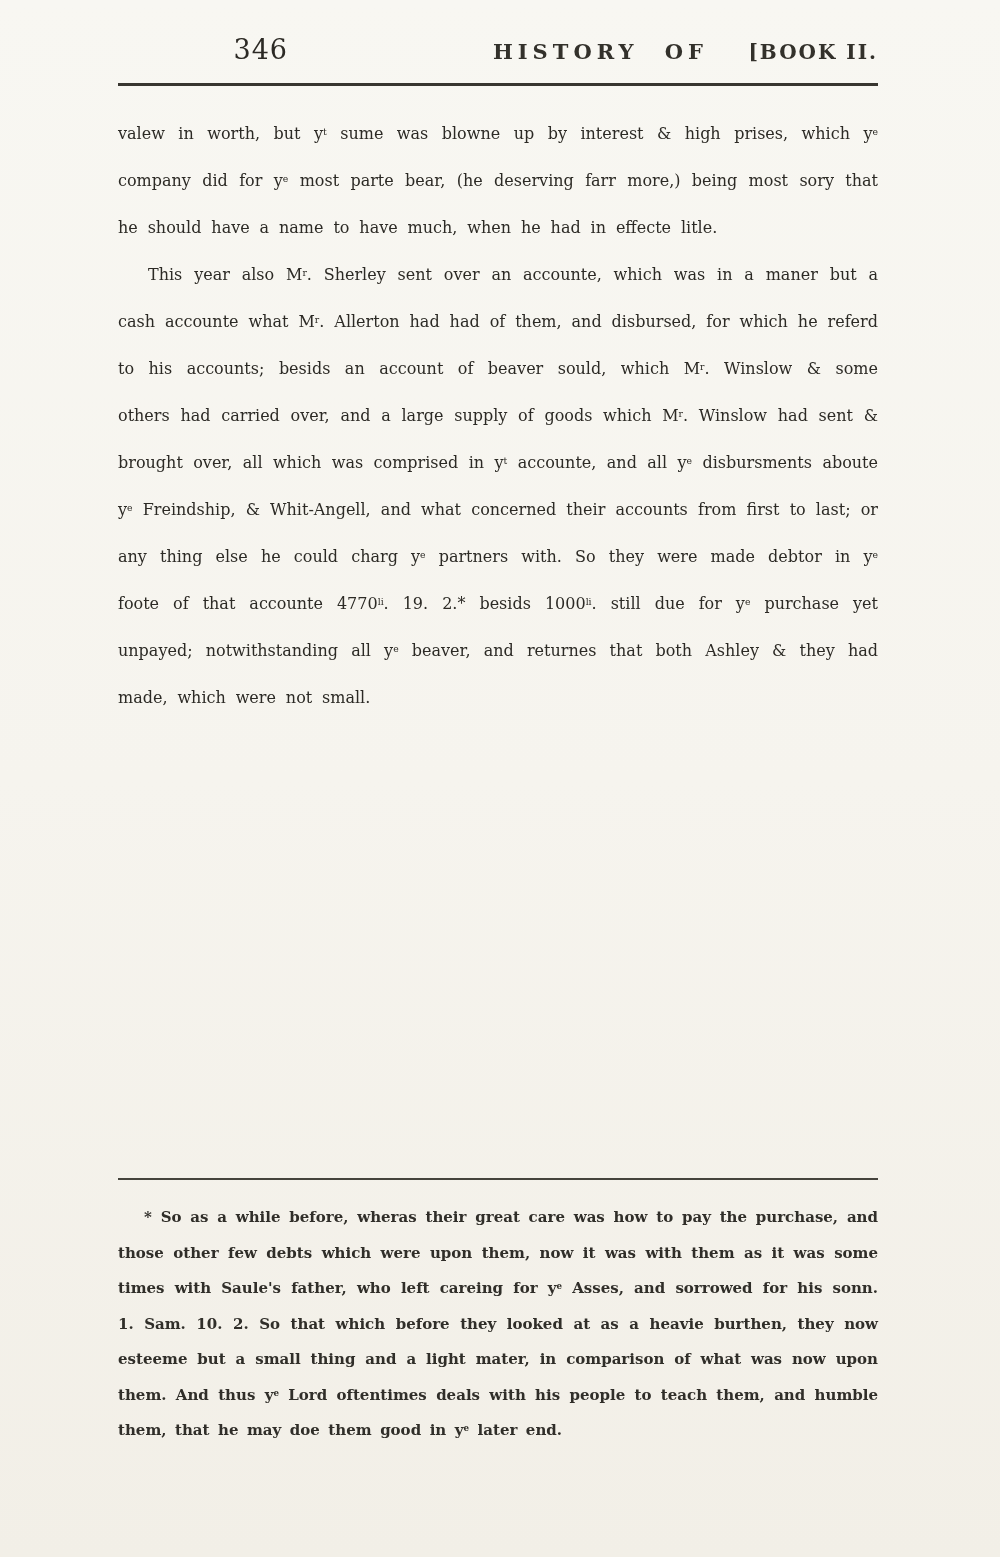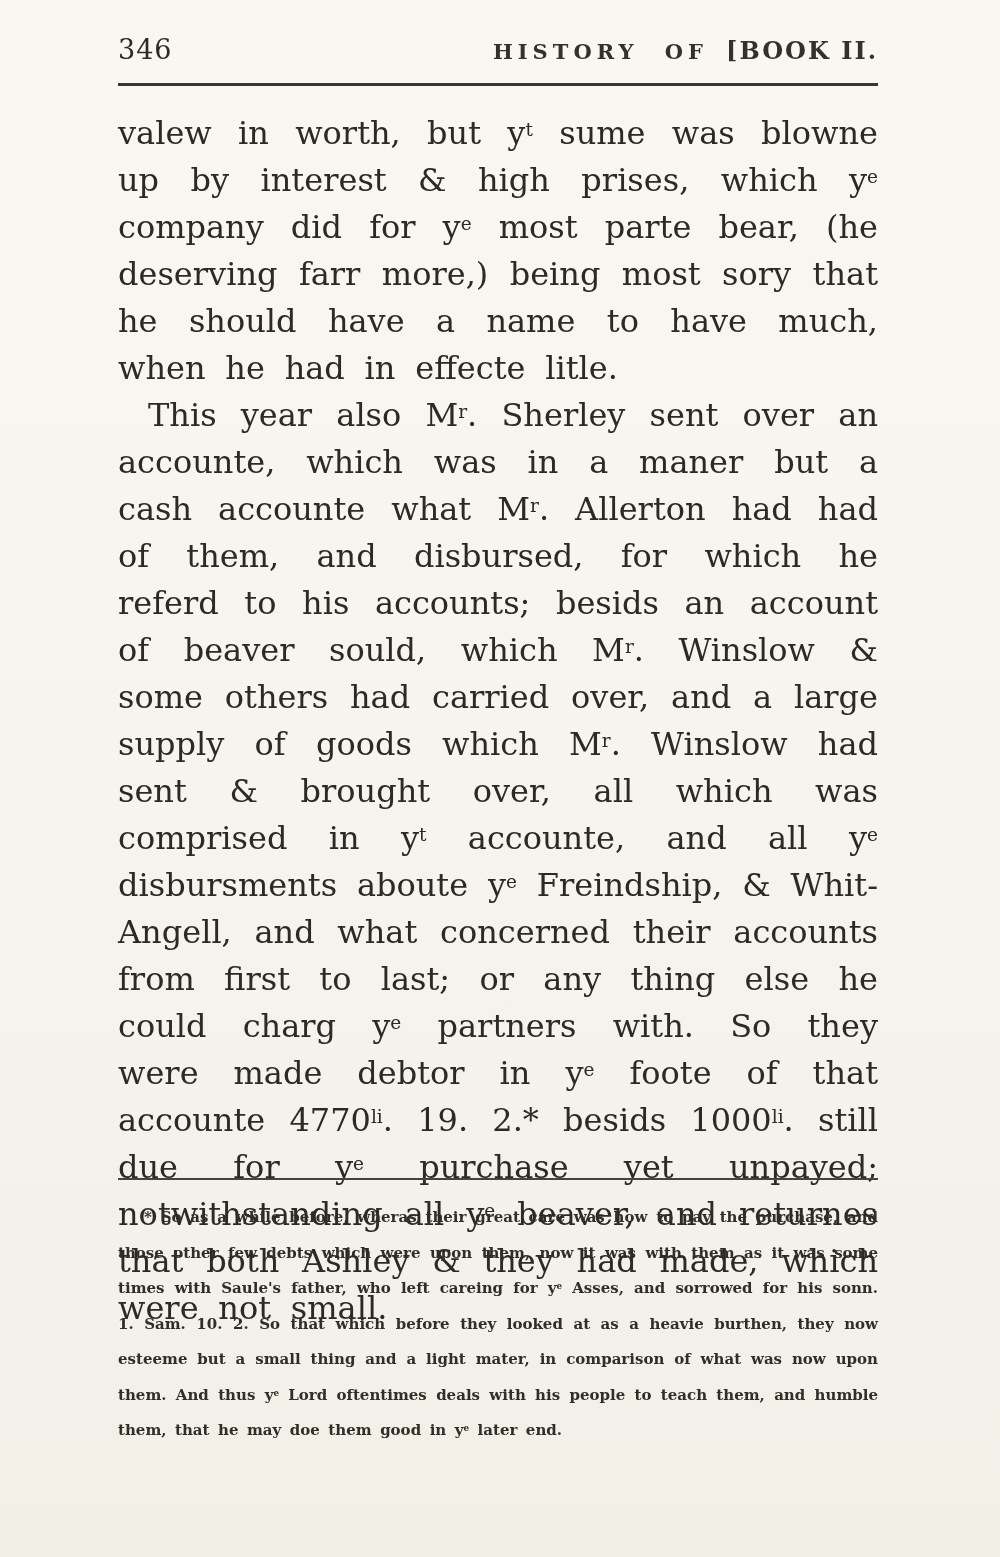--- a/index.html
+++ b/index.html
@@ -19,48 +19,49 @@
   }
 
   .header-row {
     display: flex;
     align-items: baseline;
   }
   .page-number {
     width: 170px;
     font-size: 27px;
     letter-spacing: 1px;
+    text-align: right;
   }
   .running-title {
     flex: 1;
     text-align: right;
     font-size: 21px;
     font-weight: bold;
     letter-spacing: 5px;
     word-spacing: 14px;
     color: #33312b;
   }
   .book-label {
     width: 170px;
     text-align: right;
-    font-size: 24px;
+    font-size: 20px;
     font-weight: bold;
     letter-spacing: 2px;
     color: #33312b;
   }
 
   .header-rule {
     border: none;
     border-top: 3px solid #383630;
     margin: 18px 0 0 0;
   }
 
   .body-text {
     margin-top: 24px;
-    font-size: 32px;
+    font-size: 16px;
     line-height: 47px;
     text-align: justify;
     word-spacing: 0.3em;
   }
   .body-text p { margin: 0; }
   .body-text p.indent { text-indent: 30px; }
 
   sup {
     font-size: 0.58em;
     line-height: 0;

